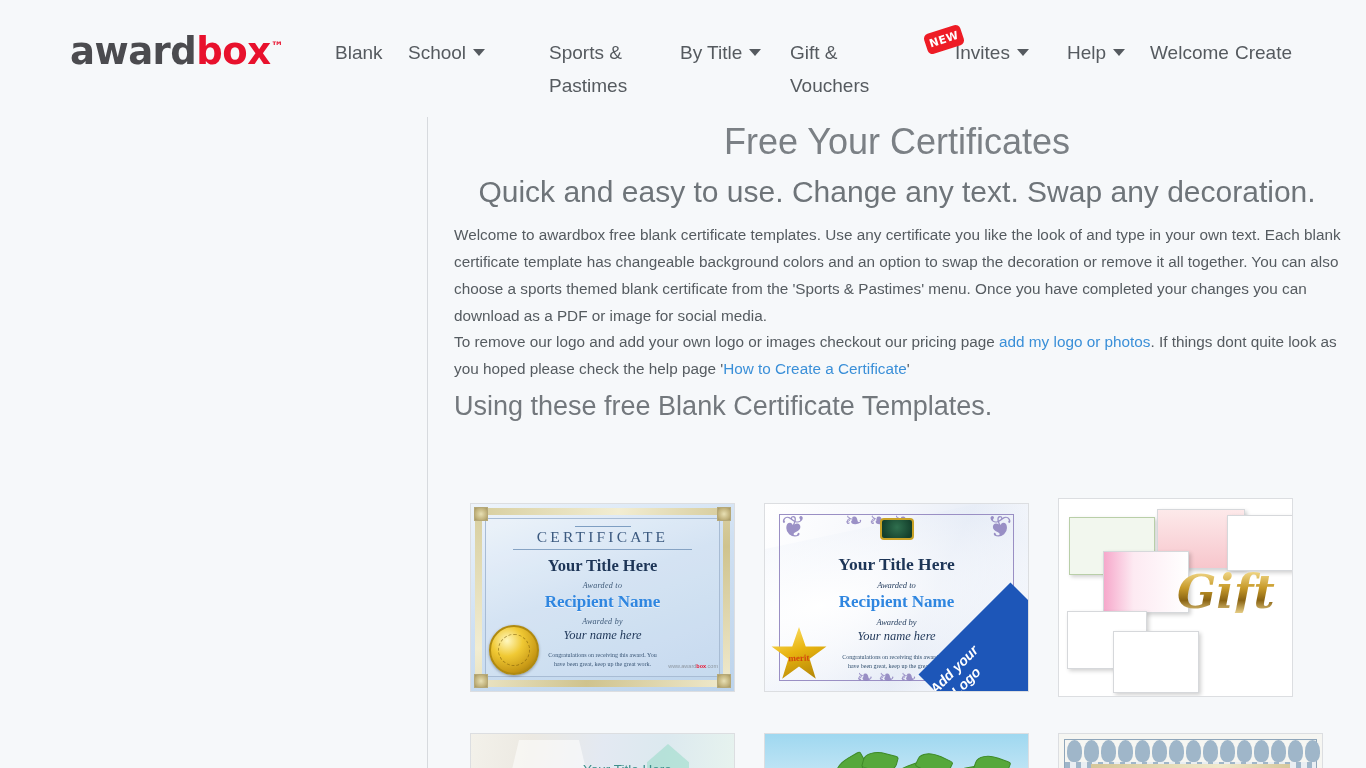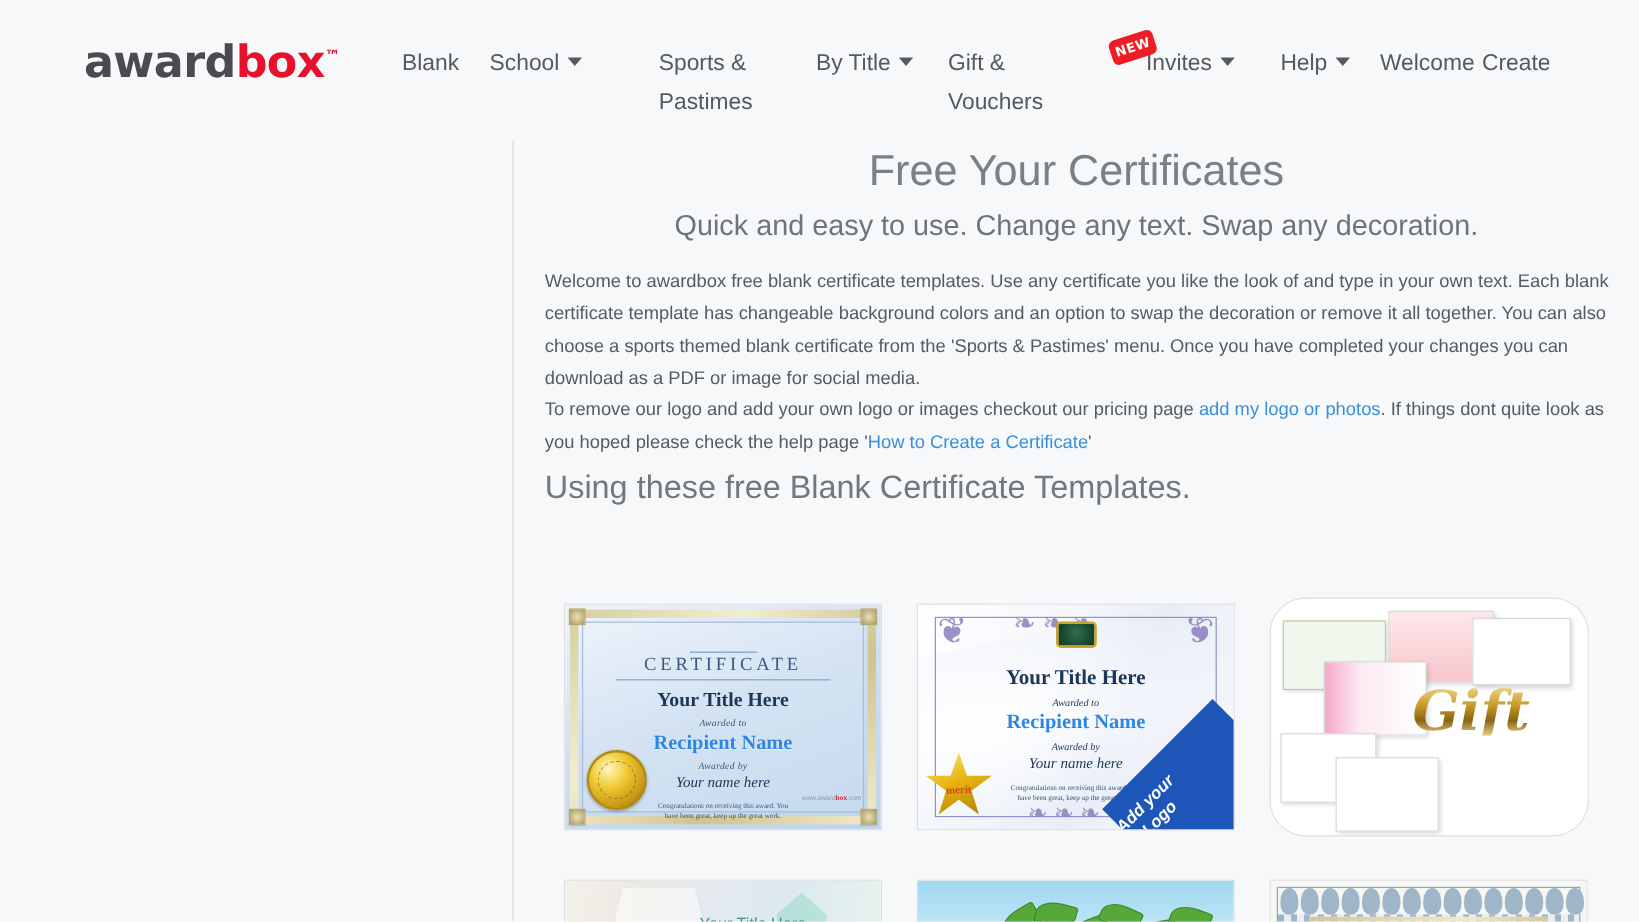--- a/index.html
+++ b/index.html
@@ -93,21 +93,21 @@
   .page-title {
     margin: 0; padding: 0;
     position: absolute; left: 0; top: 8px; width: 938px;
     text-align: center;
     font-size: 36px; font-weight: 400; color: #7b8085;
     font-family: "Liberation Sans", sans-serif;
   }
   .page-subtitle {
     margin: 0; position: absolute; left: 0; top: 62px; width: 938px;
     text-align: center;
-    font-size: 24px; font-weight: 400; color: #6e7479;
+    font-size: 30px; font-weight: 400; color: #6e7479;
   }
   .body-text {
     position: absolute; left: 26px; width: 895px;
     font-size: 15.3px; line-height: 27px; color: #555b60;
     margin: 0;
   }
   .para1 { top: 108px; }
   .para2 { top: 215px; }
   .para2 a, .body-text a { color: #3a8fd8; text-decoration: none; }
   .section-title {
@@ -128,38 +128,38 @@
     background: #ffffff;
     border: 1px solid #dcdee1;
     overflow: hidden;
     cursor: pointer;
   }
   .col1 { left: 0px; }
   .col2 { left: 294px; }
   .col3 { left: 588px; }
 
   .t-std { width: 265px; height: 189px; top: 0; }
-  .t-tall { width: 266px; height: 199px; top: -5px; border-radius: 30px; }
+  .t-tall { width: 235px; height: 199px; top: -5px; }
   .t-cut { width: 265px; height: 95px; top: 0; }
 
   
   .cert1 { position: relative; width: 100%; height: 100%;
     background: linear-gradient(160deg,#eef4fb 0%,#cfe0f2 45%,#bdd4ec 100%); }
   .c1-border-out { position:absolute; left:4px; top:4px; right:4px; bottom:4px;
     border: 7px solid; border-image: linear-gradient(135deg,#d8cfa0,#f2edd2,#cfc38e,#efe9cc) 1; }
   .c1-border-in { position:absolute; left:14px; top:14px; right:14px; bottom:14px;
     border:1px solid #a8bcd4; background: rgba(255,255,255,0.12); }
   .c1-corner { position:absolute; width:14px; height:14px; background:
     radial-gradient(circle at 50% 50%, #e8e0b4 0%, #bfb07a 70%, #a49664 100%);
     border:1px solid #b5a878; }
   .c1-corner.tl { left:3px; top:3px; }
   .c1-corner.tr { right:3px; top:3px; }
   .c1-corner.bl { left:3px; bottom:3px; }
   .c1-corner.br { right:3px; bottom:3px; }
-  .c1-inner { position:absolute; left:20px; right:20px; top:33px; text-align:center;
+  .c1-inner { position:absolute; left:20px; right:20px; top:16px; text-align:center;
     font-family:"Liberation Serif", serif; }
   .c1-flourish { height:7px; margin:0 auto 1px; width:56px;
     border-bottom:1px solid #7e9ec2; }
   .c1-certword { font-size:15.5px; letter-spacing:3.2px; color:#3c5a80;
     font-family:"Liberation Serif", serif; }
   .c1-rule { height:1px; background:#86a3c4; margin:3px 22px 6px; }
   .c1-title { font-size:16.5px; font-weight:700; color:#1d3557; margin-top:2px; }
   .c1-label { font-size:8px; color:#3b5777; margin-top:5px; font-style:italic; letter-spacing:.3px;}
   .c1-recipient { font-size:17px; font-weight:700; color:#2f86e0; margin-top:2px;
     text-shadow: 0 1px 0 rgba(255,255,255,.6);}

